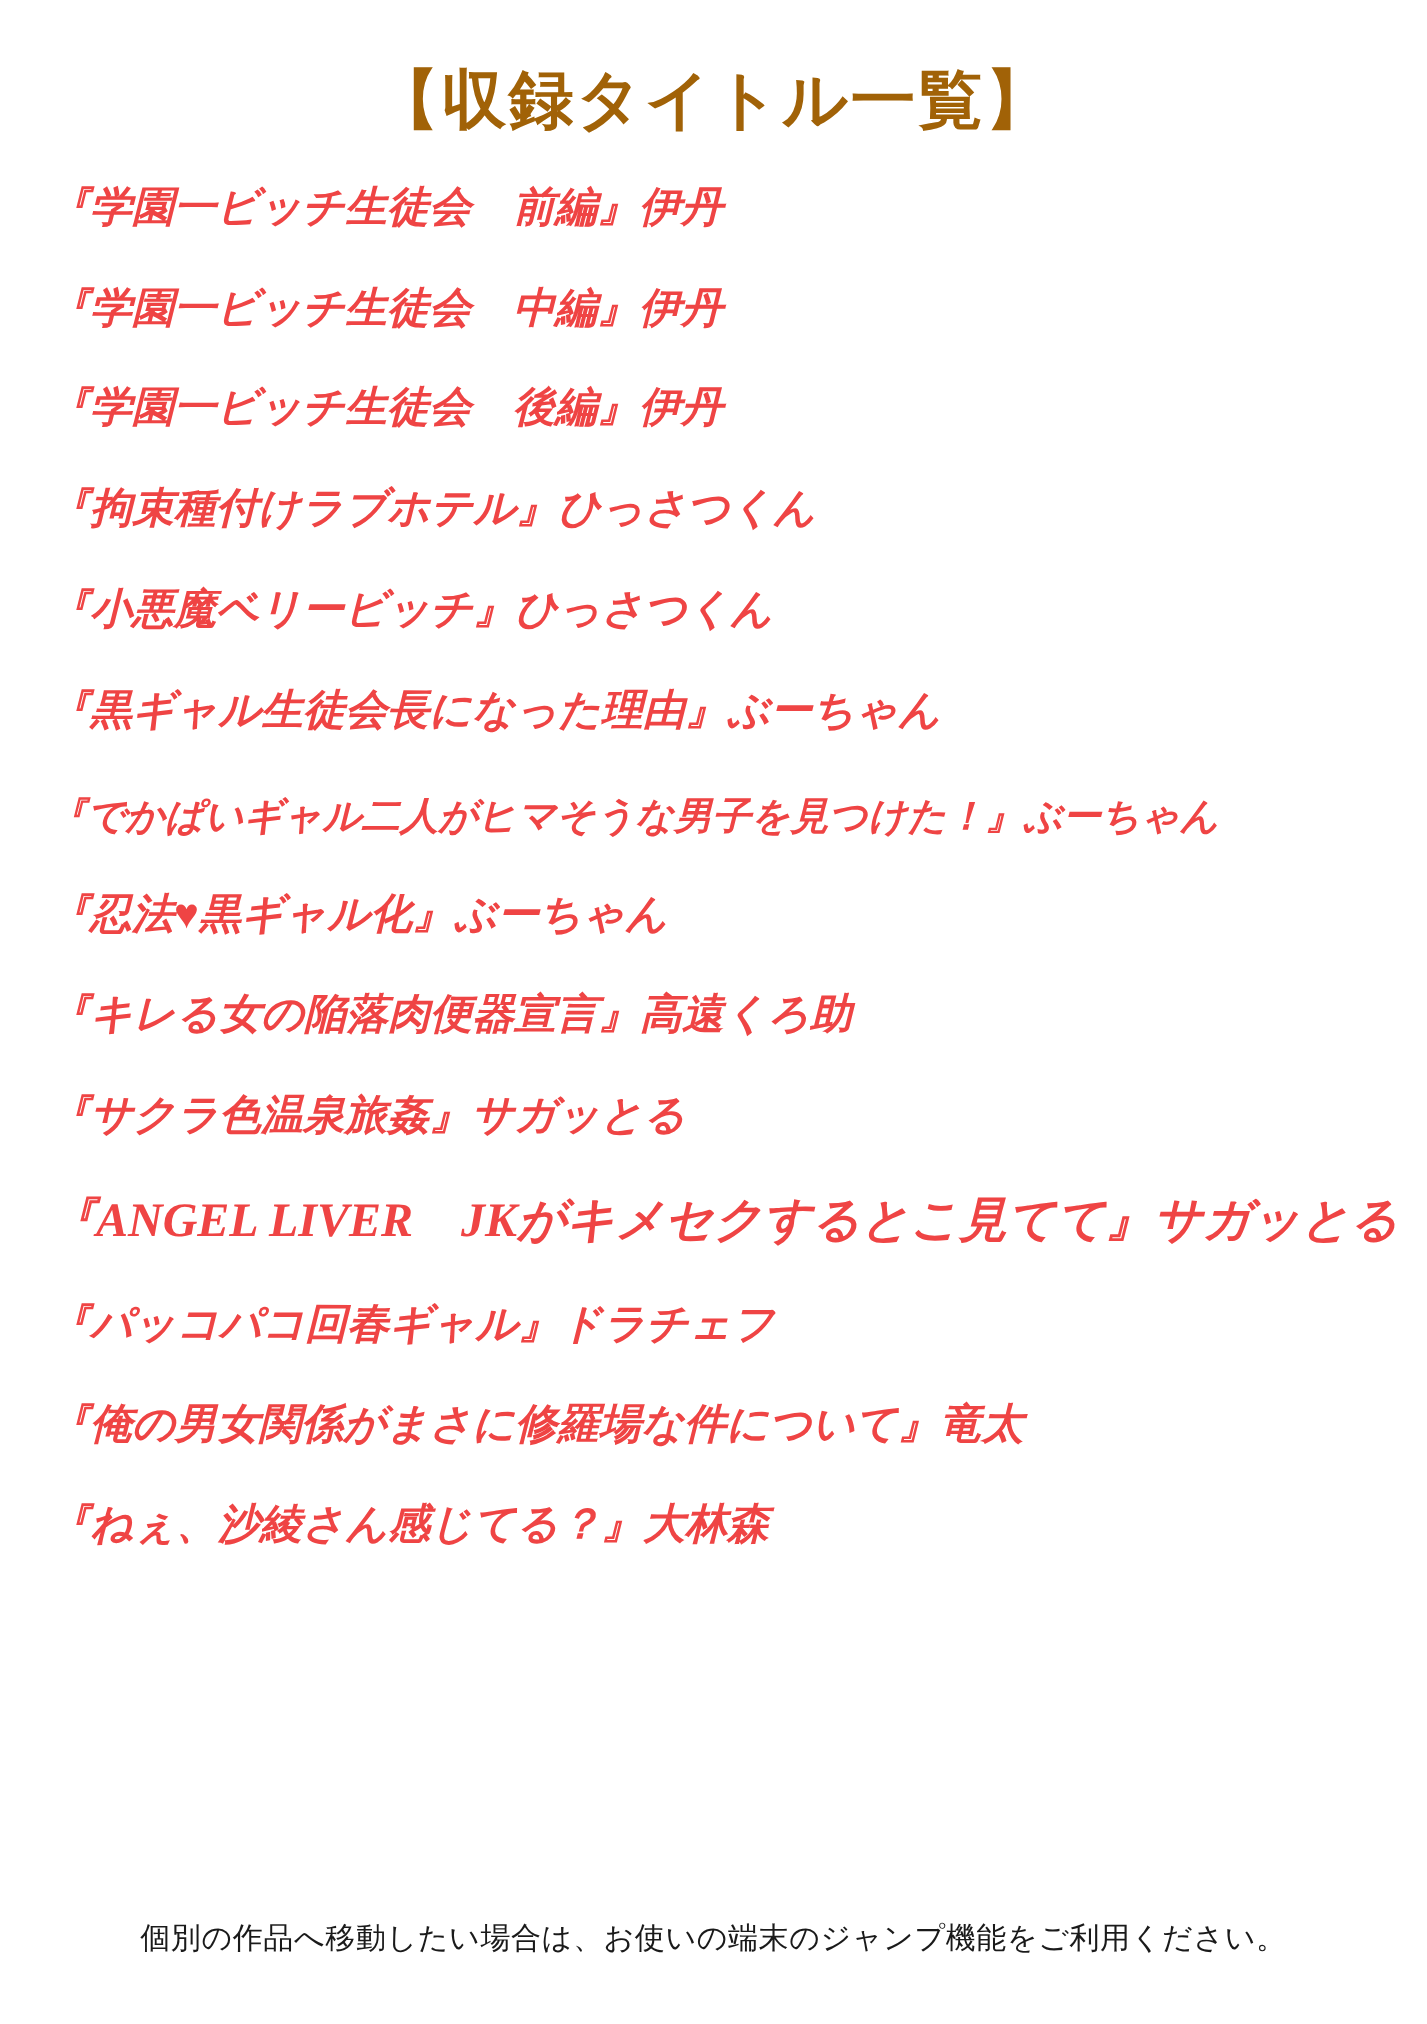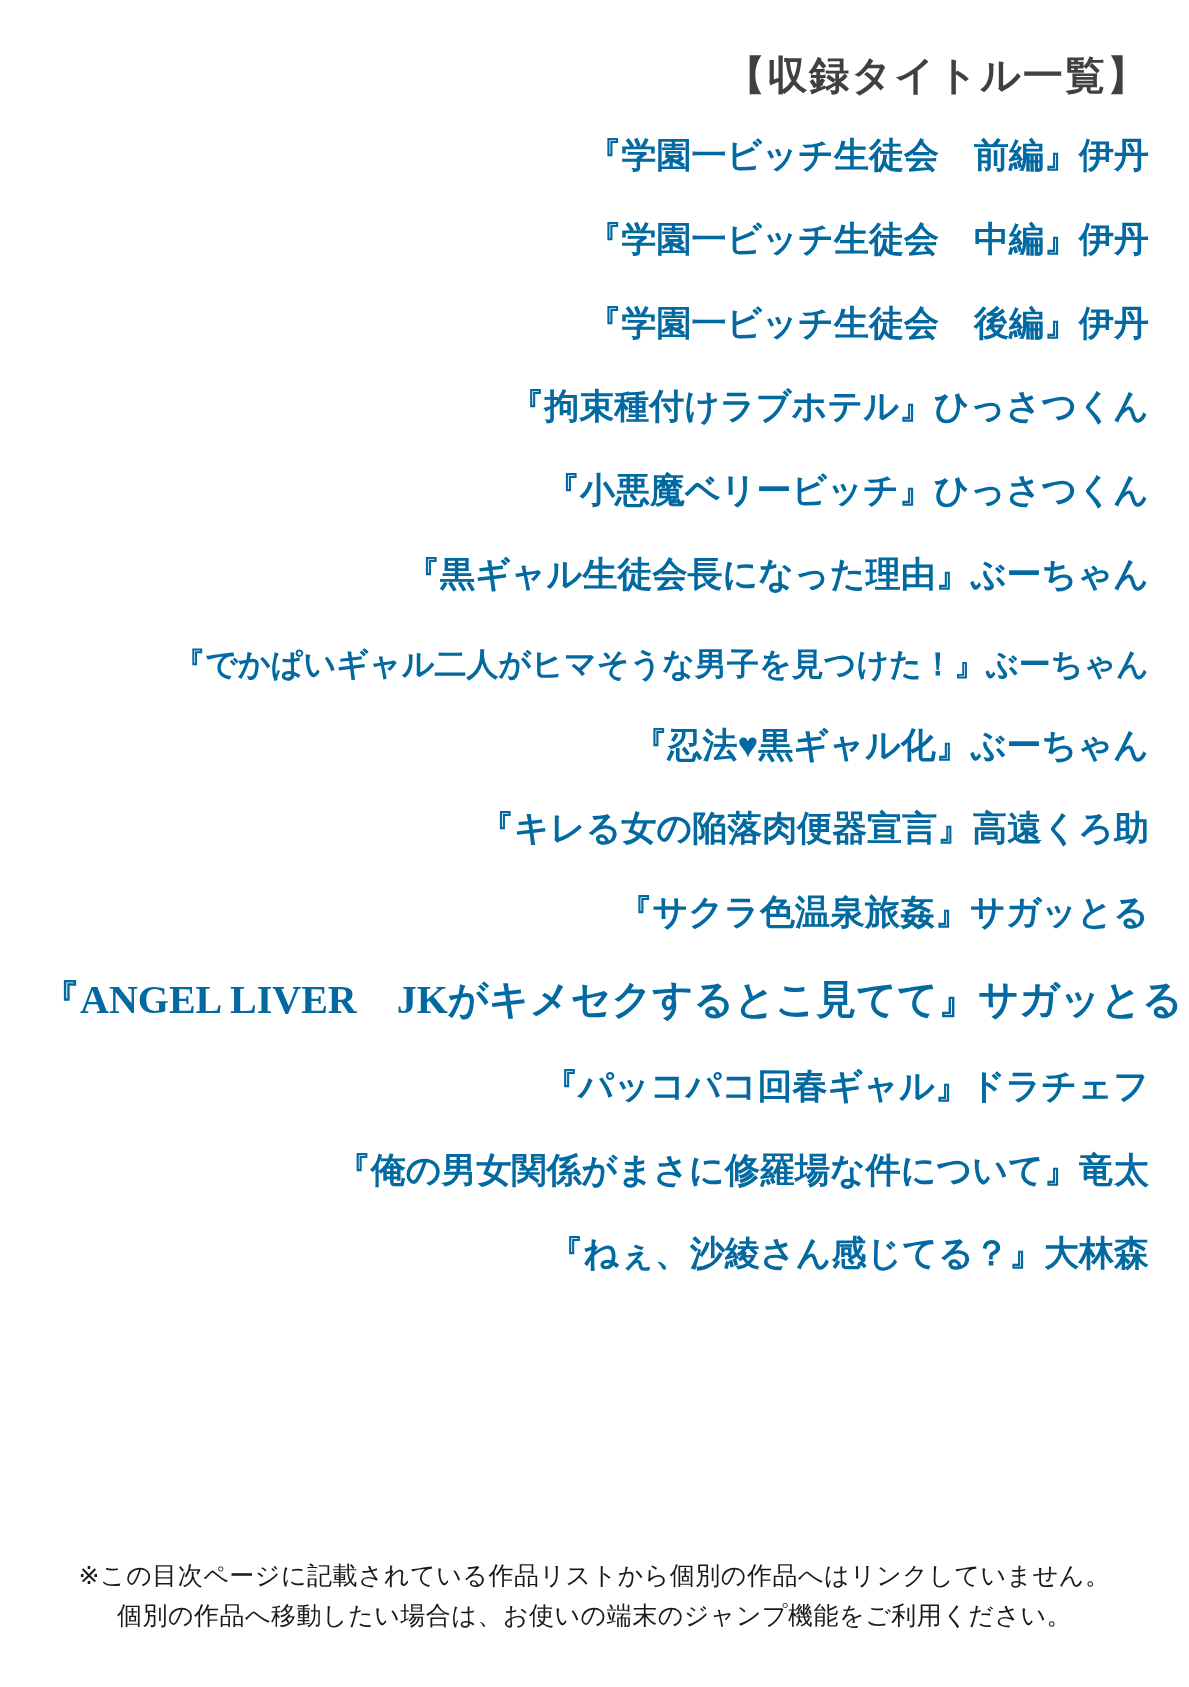--- a/index.html
+++ b/index.html
@@ -19,41 +19,42 @@
   }
   .content {
     position: absolute;
     left: 0;
     top: 0;
     width: 1189px;
     box-sizing: border-box;
     padding: 52px 40px 0 40px;
   }
   .doc-title {
-    text-align: right;
-    font-size: 40px;
+    text-align: center;
+    font-size: 54px;
     font-weight: 700;
     letter-spacing: 2px;
     line-height: 1.2;
     margin: 0 0 34px 0;
-    color: #404040;
+    color: #a16207;
   }
   .toc-list {
     list-style: none;
     margin: 0;
     padding: 0;
   }
   .toc-item {
-    text-align: right;
+    text-align: left;
     font-size: 35px;
     font-weight: 700;
     line-height: 1.25;
     margin: 0 0 40px 0;
-    color: #0369a1;
+    color: #ef4444;
     white-space: nowrap;
+    font-style: italic;
   }
   .toc-item.small {
     font-size: 40px;
   }
   .toc-item.tight {
     font-size: 32px;
     margin-top: 47px;
   }
   .notes {
     position: absolute;
@@ -95,17 +96,16 @@
       <li class="toc-item">『サクラ色温泉旅姦』サガッとる</li>
       <li class="toc-item small">『ANGEL LIVER　JKがキメセクするとこ見てて』サガッとる</li>
       <li class="toc-item">『パッコパコ回春ギャル』ドラチェフ</li>
       <li class="toc-item">『俺の男女関係がまさに修羅場な件について』竜太</li>
       <li class="toc-item">『ねぇ、沙綾さん感じてる？』大林森</li>
     </ul>
 
   </div>
 
   <div class="notes">
-    <div class="note-line">※この目次ページに記載されている作品リストから個別の作品へはリンクしていません。</div>
     <div class="note-line">個別の作品へ移動したい場合は、お使いの端末のジャンプ機能をご利用ください。</div>
   </div>
 
 </div>
 
 </body></html>

